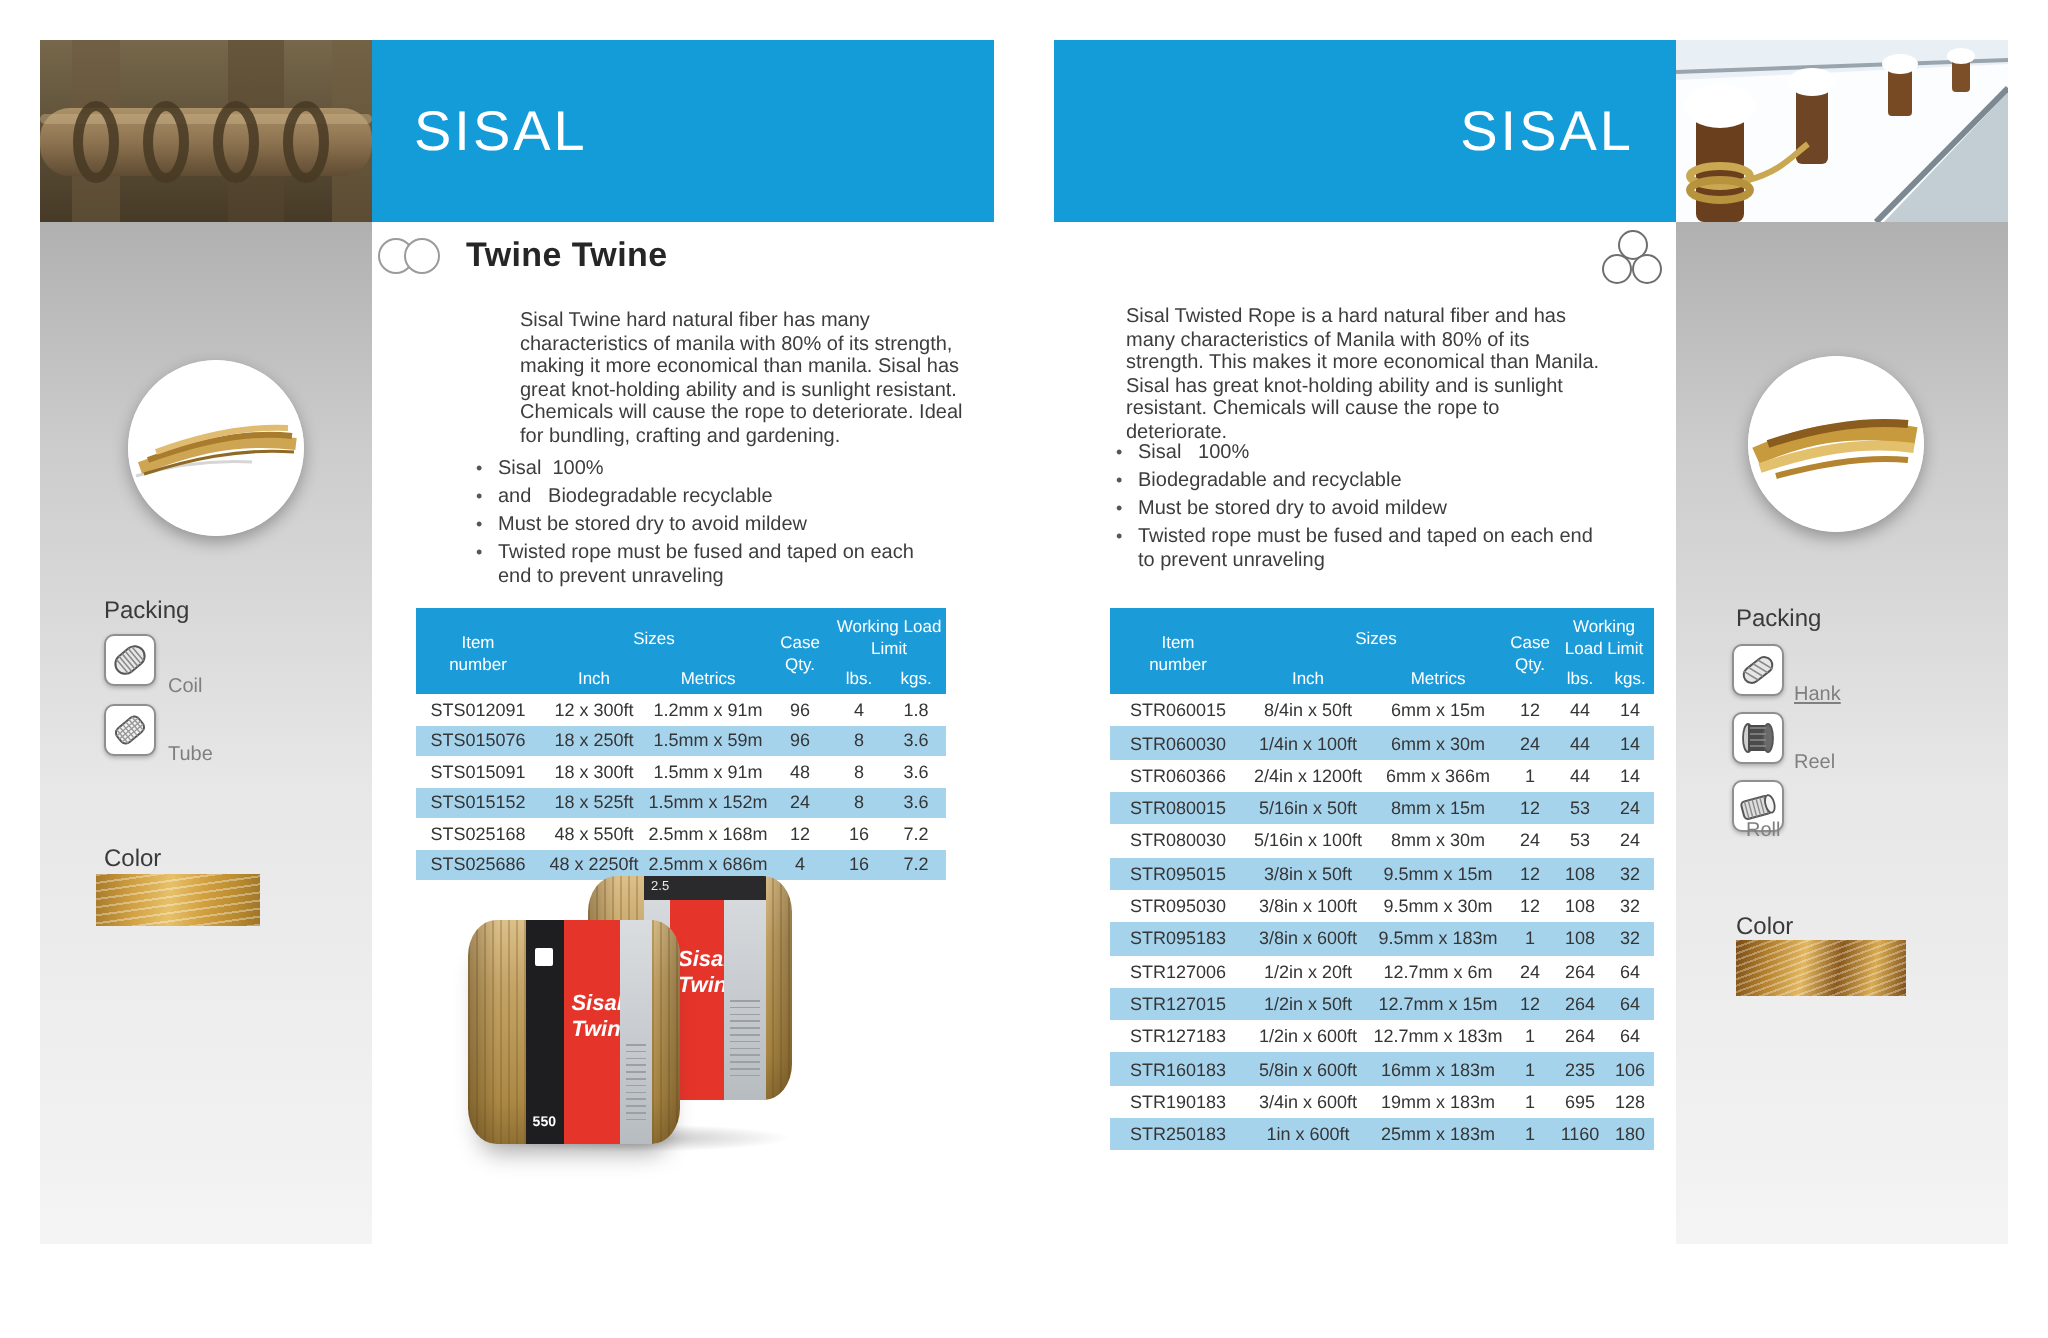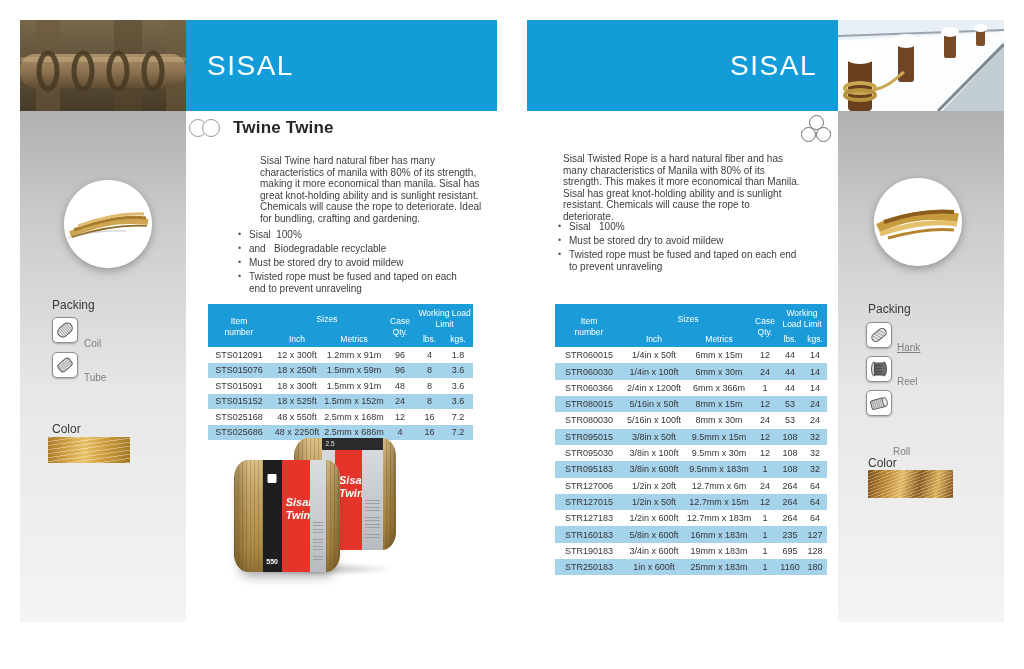--- a/index.html
+++ b/index.html
@@ -236,21 +236,21 @@
   <div class="pack-lbl" style="left:897px; top:376px;">Reel</div>
   <div class="pack-box" style="left:866px; top:390px;">
     <svg width="22" height="22" viewBox="0 0 22 22">
         <g transform="rotate(-15 11 11)">
       <rect x="3" y="7" width="14" height="9" rx="2" fill="#dedede" stroke="#555" stroke-width="1"></rect>
       <path d="M5,7 V16 M7,7 V16 M9,7 V16 M11,7 V16 M13,7 V16 M15,7 V16" stroke="#8a8a8a" stroke-width=".7"></path>
       <ellipse cx="17" cy="11.5" rx="2.2" ry="4.5" fill="#f4f4f4" stroke="#555" stroke-width=".9"></ellipse>
     </g>
       </svg>
   </div>
-  <div class="pack-lbl" style="left:893px; top:410px;margin-top:36px;">Roll</div>
+  <div class="pack-lbl" style="left:873px; top:410px;">Roll</div>
 
   <div class="side-label" style="left:868px; top:456px;">Color</div>
   <div id="swatch-right" class="swatch"></div>
 
   <span id="twine-icon"><span class="circ"></span><span class="circ"></span></span>
   <h2 id="title-left" class="sec-title">Twine Twine</h2>
   <p id="desc-left" class="desc">Sisal Twine hard natural fiber has many characteristics of manila with 80% of its strength, making it more economical than manila. Sisal has great knot-holding ability and is sunlight resistant. Chemicals will cause the rope to deteriorate. Ideal for bundling, crafting and gardening.</p>
   <ul id="bullets-left" class="bullets">
       <li>Sisal  100%</li>
       <li>and   Biodegradable recyclable</li>
@@ -364,20 +364,21 @@
   </div>
 
   <span id="rope-icon">
       <span class="circ c1"></span>
       <span class="circ c2"></span>
       <span class="circ c3"></span>
     </span>
   <p id="desc-right" class="desc">Sisal Twisted Rope is a hard natural fiber and has many characteristics of Manila with 80% of its strength. This makes it more economical than Manila. Sisal has great knot-holding ability and is sunlight resistant. Chemicals will cause the rope to deteriorate.</p>
   <ul id="bullets-right" class="bullets">
       <li>Sisal   100%</li>
+      <li>Biodegradable and recyclable</li>
       <li>Must be stored dry to avoid mildew</li>
       <li>Twisted rope must be fused and taped on each end to prevent unraveling</li>
     </ul>
 
   <table id="table-right" class="ptable">
     <colgroup>
         <col style="width:68px">
         <col style="width:62px">
         <col style="width:68px">
         <col style="width:24px">
@@ -396,21 +397,21 @@
       <tr>
         <th>Inch</th>
         <th>Metrics</th>
         <th>lbs.</th>
         <th>kgs.</th>
       </tr>
     </thead>
     <tbody>
         <tr>
           <td>STR060015</td>
-          <td>1/4in x 50ft</td>
+          <td>8/4in x 50ft</td>
           <td>6mm x 15m</td>
           <td>12</td>
           <td>44</td>
           <td>14</td>
         </tr>
         <tr>
           <td>STR060030</td>
           <td>1/4in x 100ft</td>
           <td>6mm x 30m</td>
           <td>24</td>
@@ -488,21 +489,21 @@
           <td>1</td>
           <td>264</td>
           <td>64</td>
         </tr>
         <tr>
           <td>STR160183</td>
           <td>5/8in x 600ft</td>
           <td>16mm x 183m</td>
           <td>1</td>
           <td>235</td>
-          <td>127</td>
+          <td>106</td>
         </tr>
         <tr>
           <td>STR190183</td>
           <td>3/4in x 600ft</td>
           <td>19mm x 183m</td>
           <td>1</td>
           <td>695</td>
           <td>128</td>
         </tr>
         <tr>

